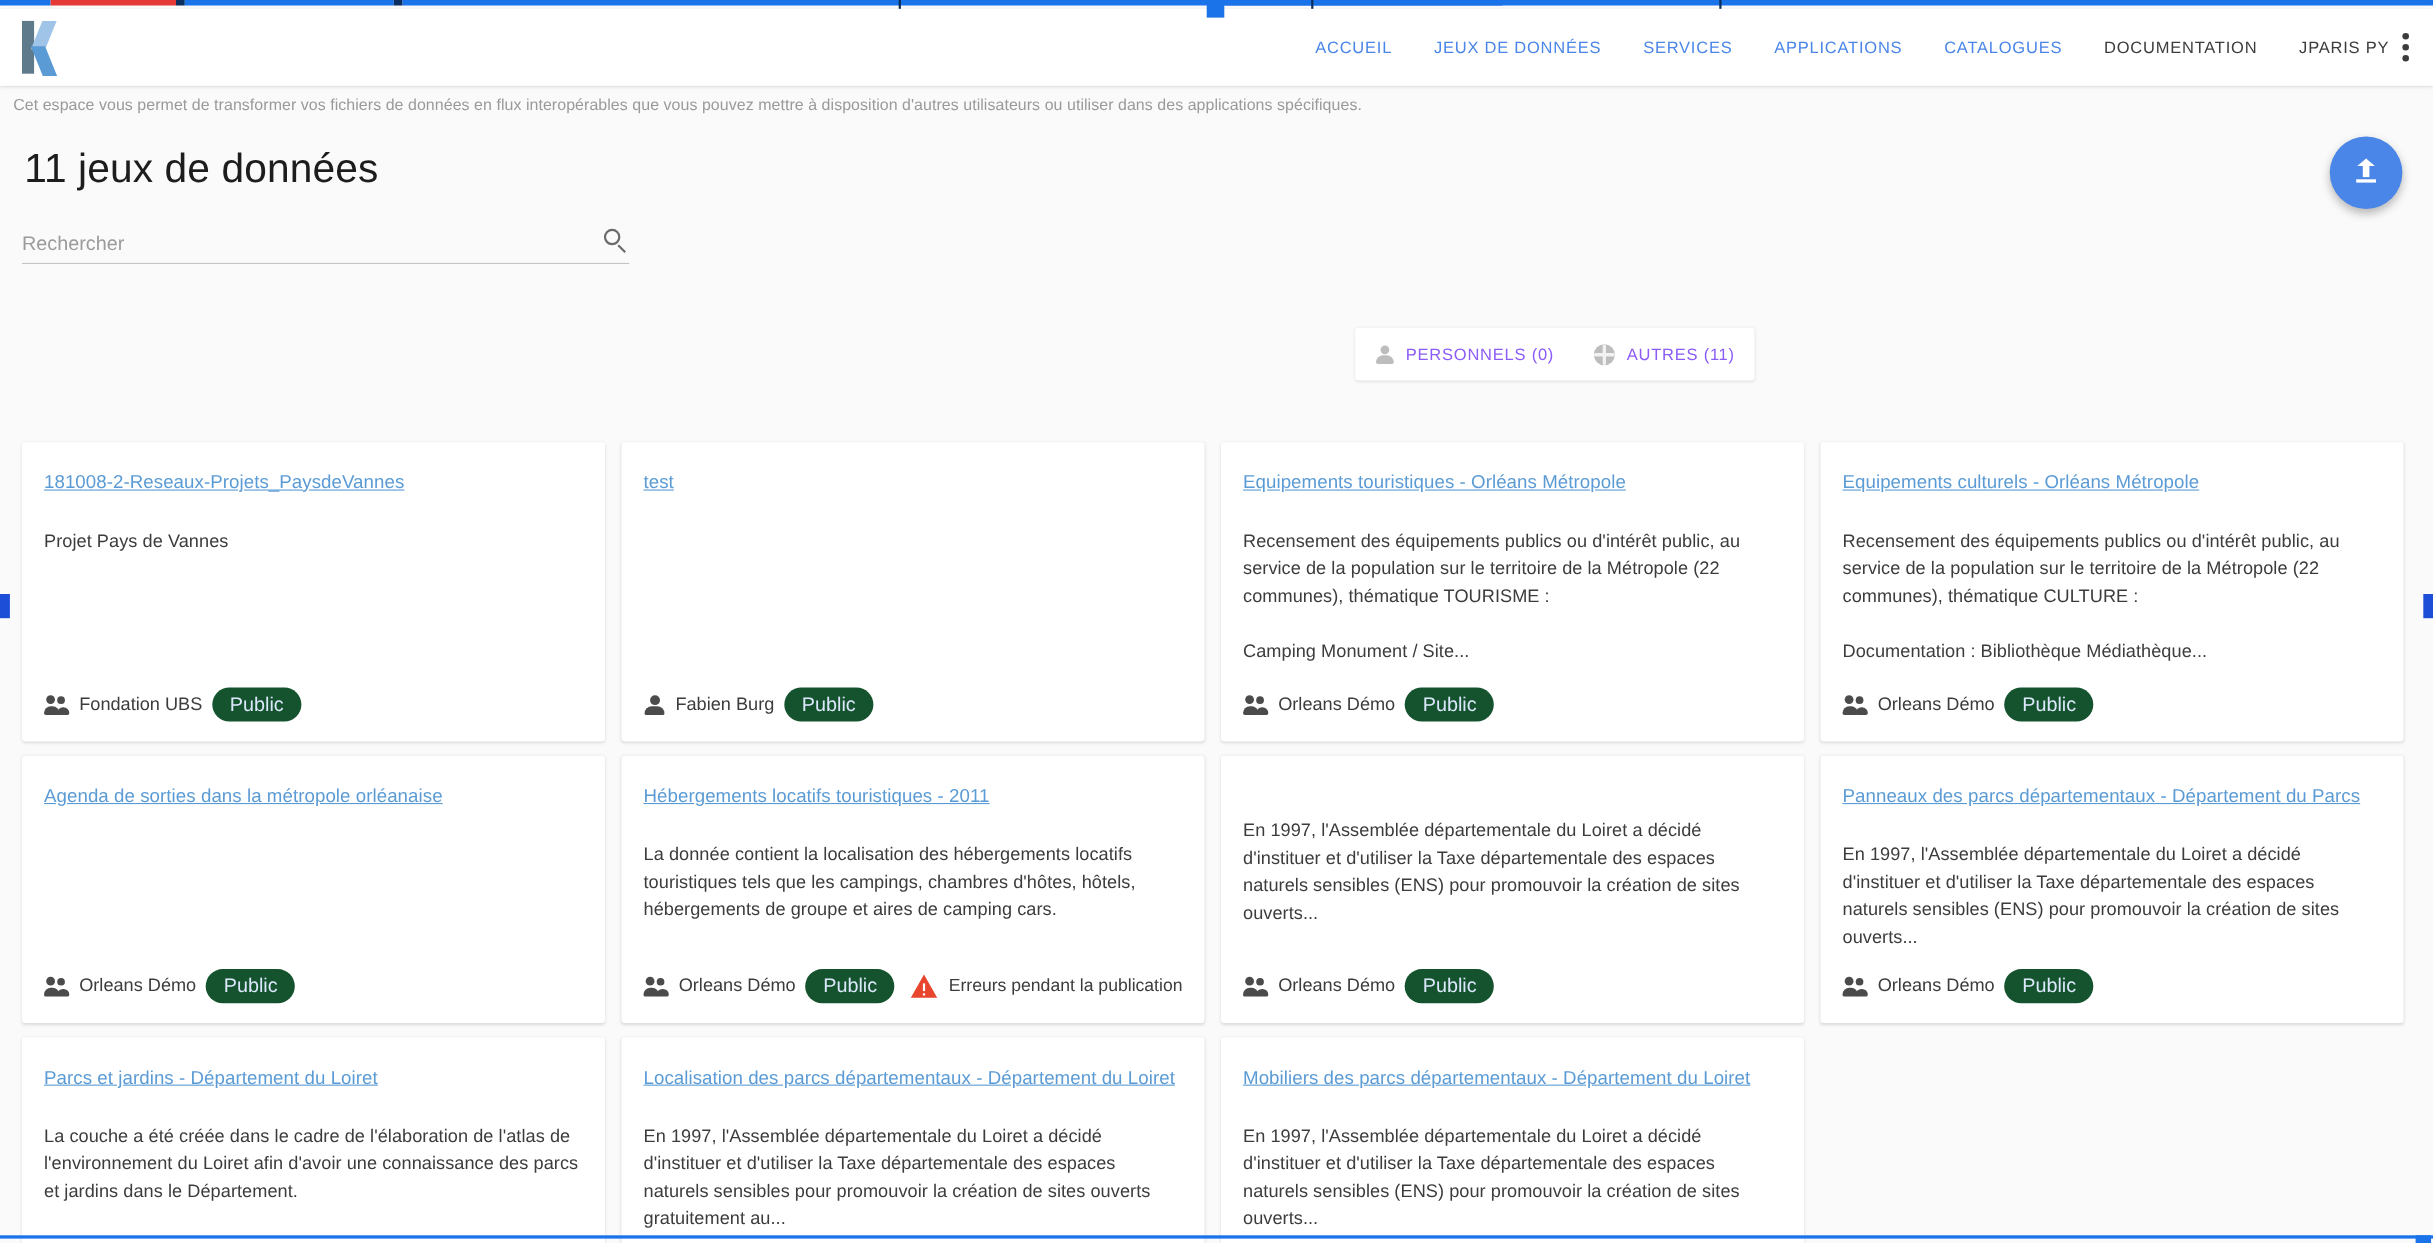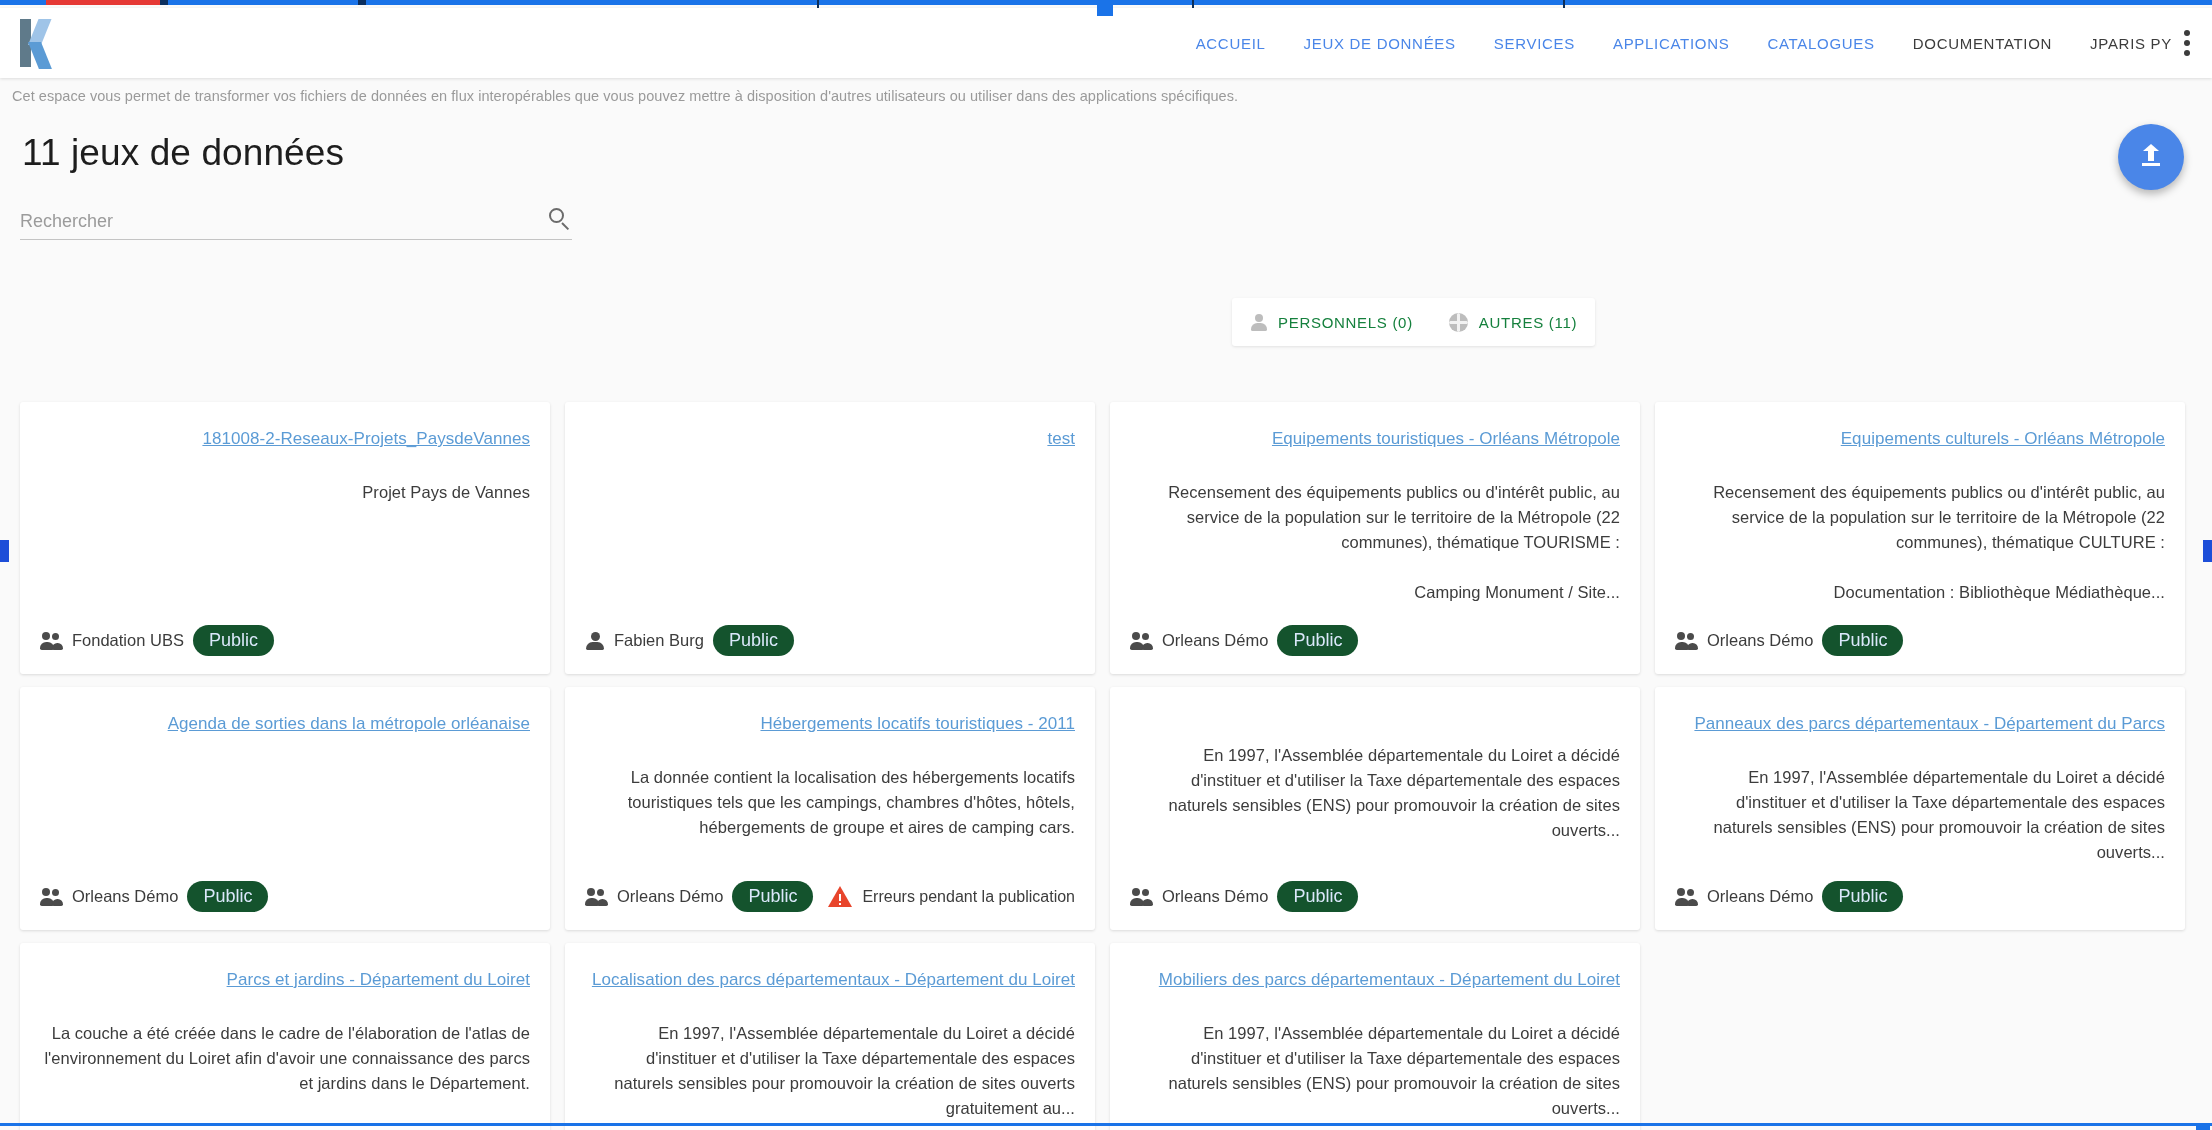--- a/index.html
+++ b/index.html
@@ -97,21 +97,21 @@
   #owner-filter {
     position: absolute; left: 1232px; top: 184px;
     height: 48px; background: #ffffff; border-radius: 3px;
     box-shadow: 0 1px 3px rgba(0,0,0,.10);
     display: flex; align-items: center;
   }
   .filter-btn {
     display: flex; align-items: center; gap: 11px; height: 48px;
     padding: 0 18px; cursor: pointer; white-space: nowrap;
   }
-  .filter-btn .flabel { font-size: 15px; letter-spacing: .7px; color: #15803d; }
+  .filter-btn .flabel { font-size: 15px; letter-spacing: .7px; color: #8b5cf6; }
   .person-icon { width: 17px; height: 18px; position: relative; }
   .person-icon .head { position: absolute; left: 5px; top: 1px; width: 8px; height: 8px; border-radius: 50%; background: #bdbdbd; }
   .person-icon .body { position: absolute; left: 1px; top: 10px; width: 16px; height: 8px; border-radius: 8px 8px 2px 2px; background: #bdbdbd; }
   .globe-icon { width: 19px; height: 19px; border-radius: 50%; background: #bdbdbd; position: relative; overflow: hidden; }
   .globe-icon::before { content:""; position:absolute; left:8px; top:0; width:3px; height:19px; background:#f2f2f2; border-radius:2px; }
   .globe-icon::after  { content:""; position:absolute; left:0; top:8px; width:19px; height:3px; background:#f2f2f2; border-radius:2px; }
 
   
   #upload-fab {
     position: absolute; left: 2118px; top: 10px;
@@ -131,21 +131,21 @@
   #dataset-grid {
     position: absolute; left: 20px; top: 288px;
     width: 2172px;
     display: grid; grid-template-columns: repeat(4, 530px);
     column-gap: 15px; row-gap: 13px;
   }
   .dataset-card {
     background: #ffffff; border-radius: 3px;
     box-shadow: 0 1px 3px rgba(0,0,0,.13);
     padding: 26px 20px 18px 20px;
-    display: flex; flex-direction: column; text-align: right;
+    display: flex; flex-direction: column;
   }
   .dataset-card.tall { height: 272px; }
   .dataset-card.short { height: 243px; }
   .card-title {
     font-size: 17px; color: #5b9bd5; text-decoration: underline;
     cursor: pointer; line-height: 1.3; letter-spacing: .05px;
   }
   .card-desc {
     margin-top: 30px; font-size: 16.5px; color: #3c3c3c; line-height: 1.52;
     letter-spacing: .05px; white-space: pre-line;

